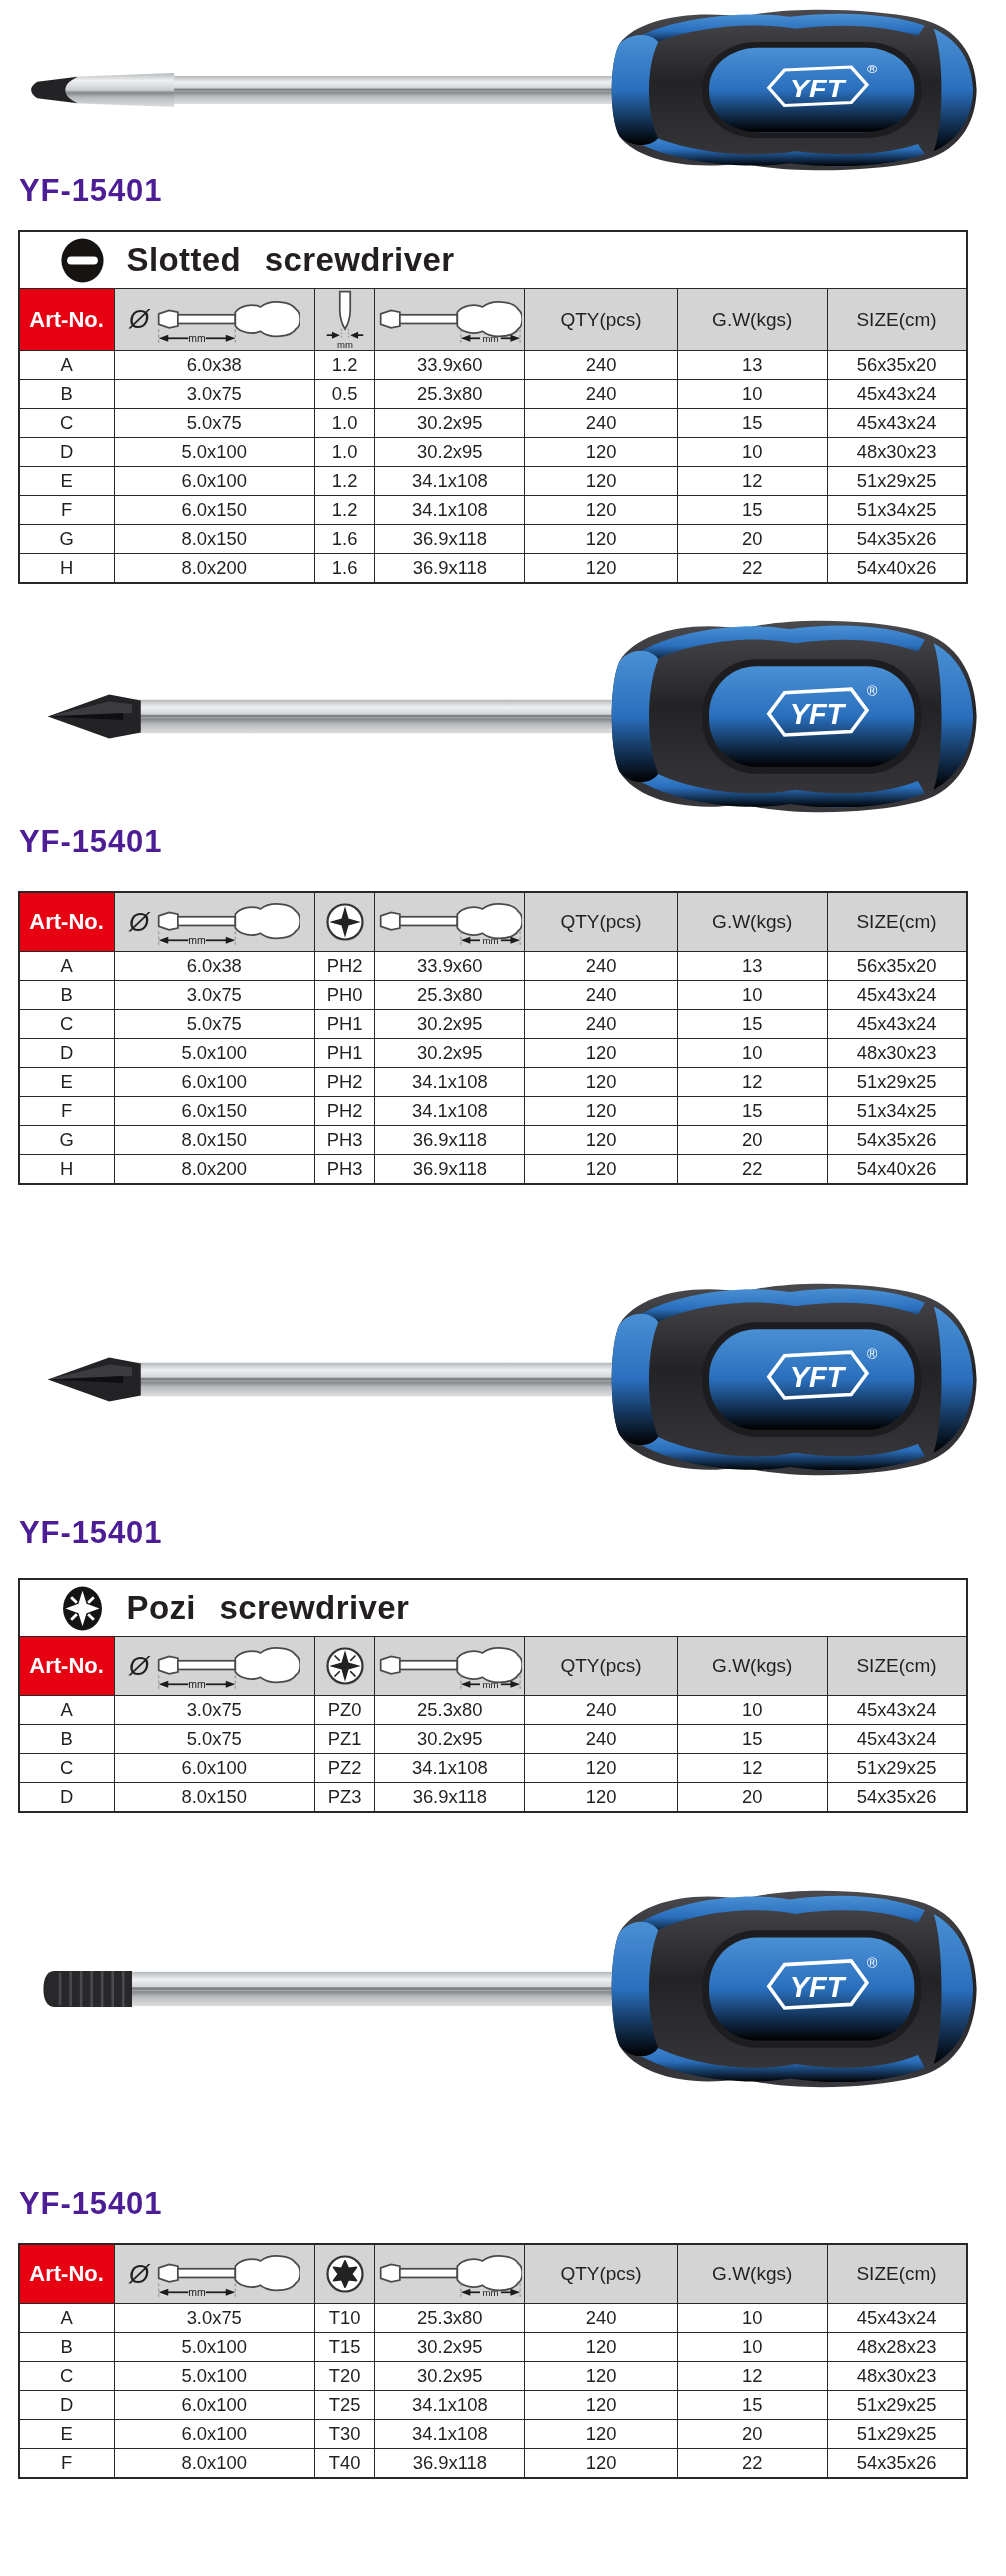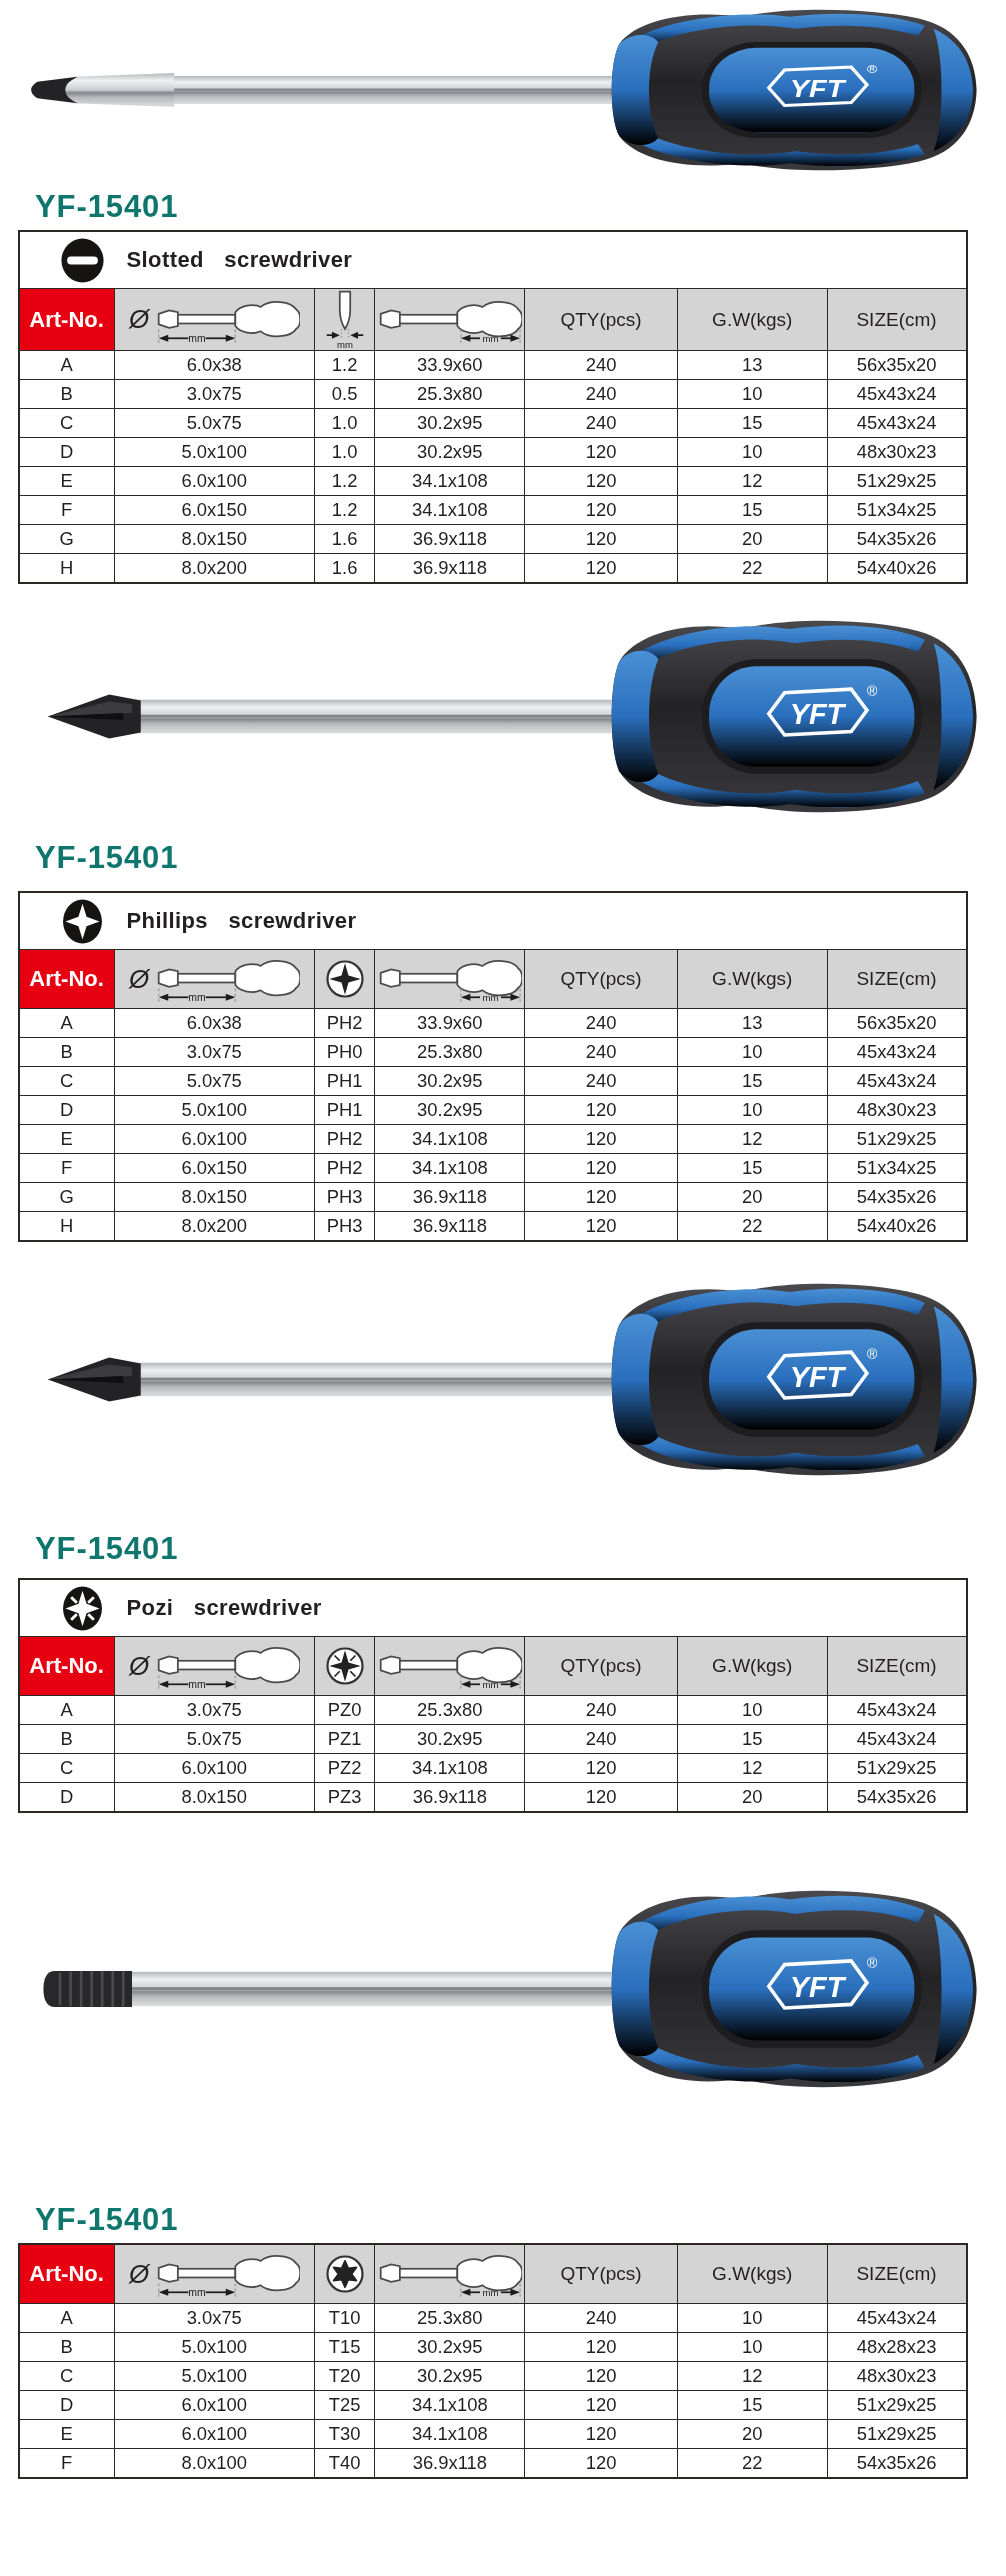--- a/index.html
+++ b/index.html
@@ -2,31 +2,31 @@
 <html style="font-size:14px"><head>
 <meta charset="utf-8">
 <style>
   html,body{margin:0;padding:0;background:#fff;}
   body{width:1007px;font-family:"Liberation Sans", sans-serif;color:#231f20;}
   #page{position:relative;width:1007px;height:2576px;background:#fff;overflow:hidden;}
 
   .photo{position:absolute;left:24.5px;width:956px;}
   .photo svg{display:block;width:100%;height:100%;}
 
-  .model{position:absolute;left:19px;margin:16px;font-size:31px;font-weight:bold;
-         color:#0f766e;letter-spacing:0.9px;font-family:"Liberation Sans",sans-serif;}
+  .model{position:absolute;left:19px;margin:0;font-size:31px;font-weight:bold;
+         color:#4c1d95;letter-spacing:0.9px;font-family:"Liberation Sans",sans-serif;}
 
   table.spec{position:absolute;left:17.5px;width:950px;border-collapse:collapse;
              table-layout:fixed;border:2.6px solid #2b2725;background:#fff;}
   table.spec th,table.spec td{border:1.8px solid #2b2725;text-align:center;
              vertical-align:middle;padding:0;}
   .title-cell{height:56px;background:#fff;}
   .title-inner{display:flex;align-items:center;gap:21px;padding-left:39px;}
   .title-icon{width:47px;height:47px;flex:0 0 auto;}
-  .title-text{font-size:22px;font-weight:bold;word-spacing:14px;letter-spacing:0.4px;}
+  .title-text{font-size:33px;font-weight:bold;word-spacing:14px;letter-spacing:0.4px;}
   .head-row th{background:#d4d4d5;height:58px;font-weight:normal;font-size:19px;}
   .head-row th.art{background:#e60012;color:#fff;font-weight:bold;font-size:22px;}
   .hcell{display:flex;align-items:center;justify-content:center;gap:5.3px;}
   .phi{font-size:26px;font-style:italic;font-weight:normal;}
   tbody td{height:28px;font-size:18.4px;background:#fff;}
 </style>
 </head>
 <body>
 
 <div id="page">
@@ -300,30 +300,20 @@
   <colgroup>
         <col style="width:10.1%">
         <col style="width:21.1%">
         <col style="width:6.4%">
         <col style="width:15.8%">
         <col style="width:16.1%">
         <col style="width:15.8%">
         <col style="width:14.7%">
       </colgroup>
   <thead>
-    <tr>
-          <th colspan="7" class="title-cell">
-      <div class="title-inner">
-        <svg class="title-icon" viewBox="0 0 58 58">
-                <use href="#icon-ph-title"></use>
-              </svg>
-        <span class="title-text">Phillips  screwdriver</span>
-      </div>
-    </th>
-        </tr>
     <tr class="head-row">
       <th class="art">Art-No.</th>
       <th>
             <div class="hcell">
         <span class="phi">Ø</span>
         <svg width="145" height="54" viewBox="0 0 166 62">
                 <use href="#diag-shaft-len"></use>
               </svg>
             </div>
           </th>

